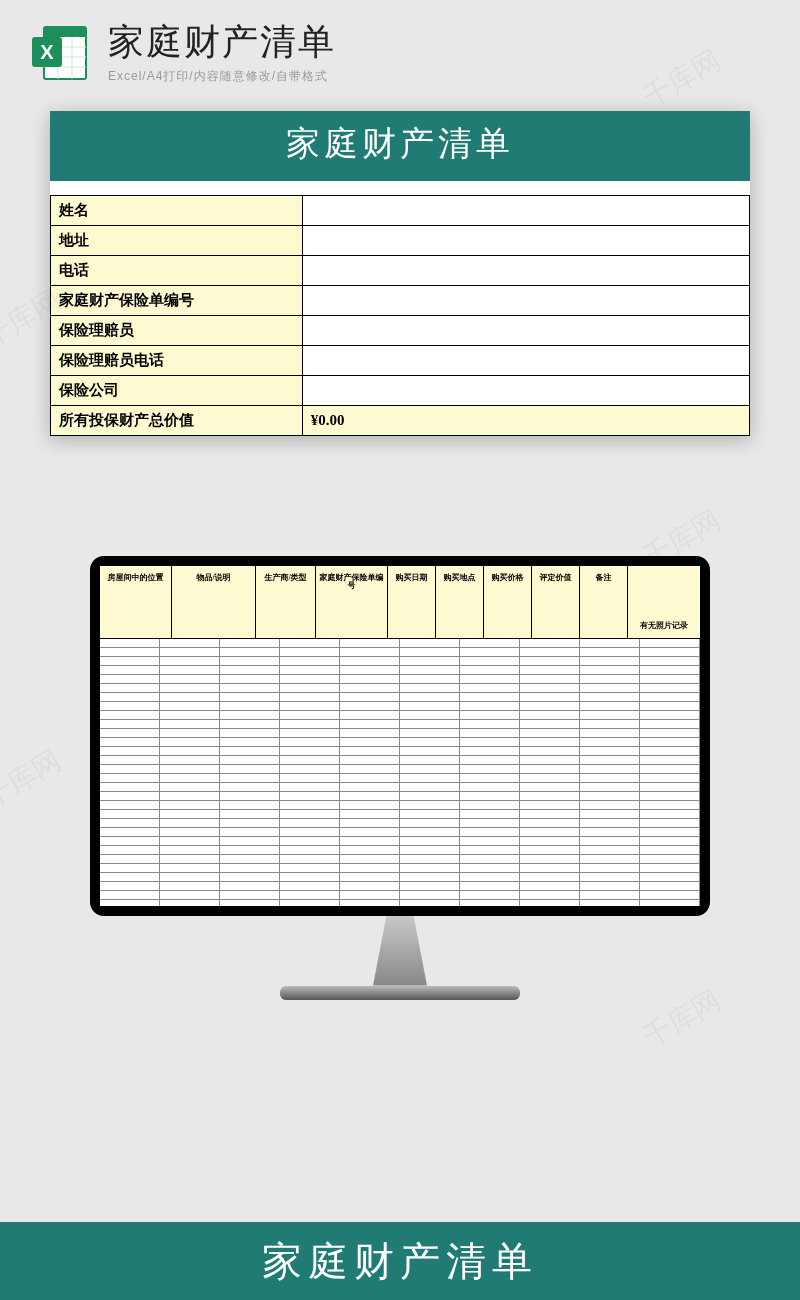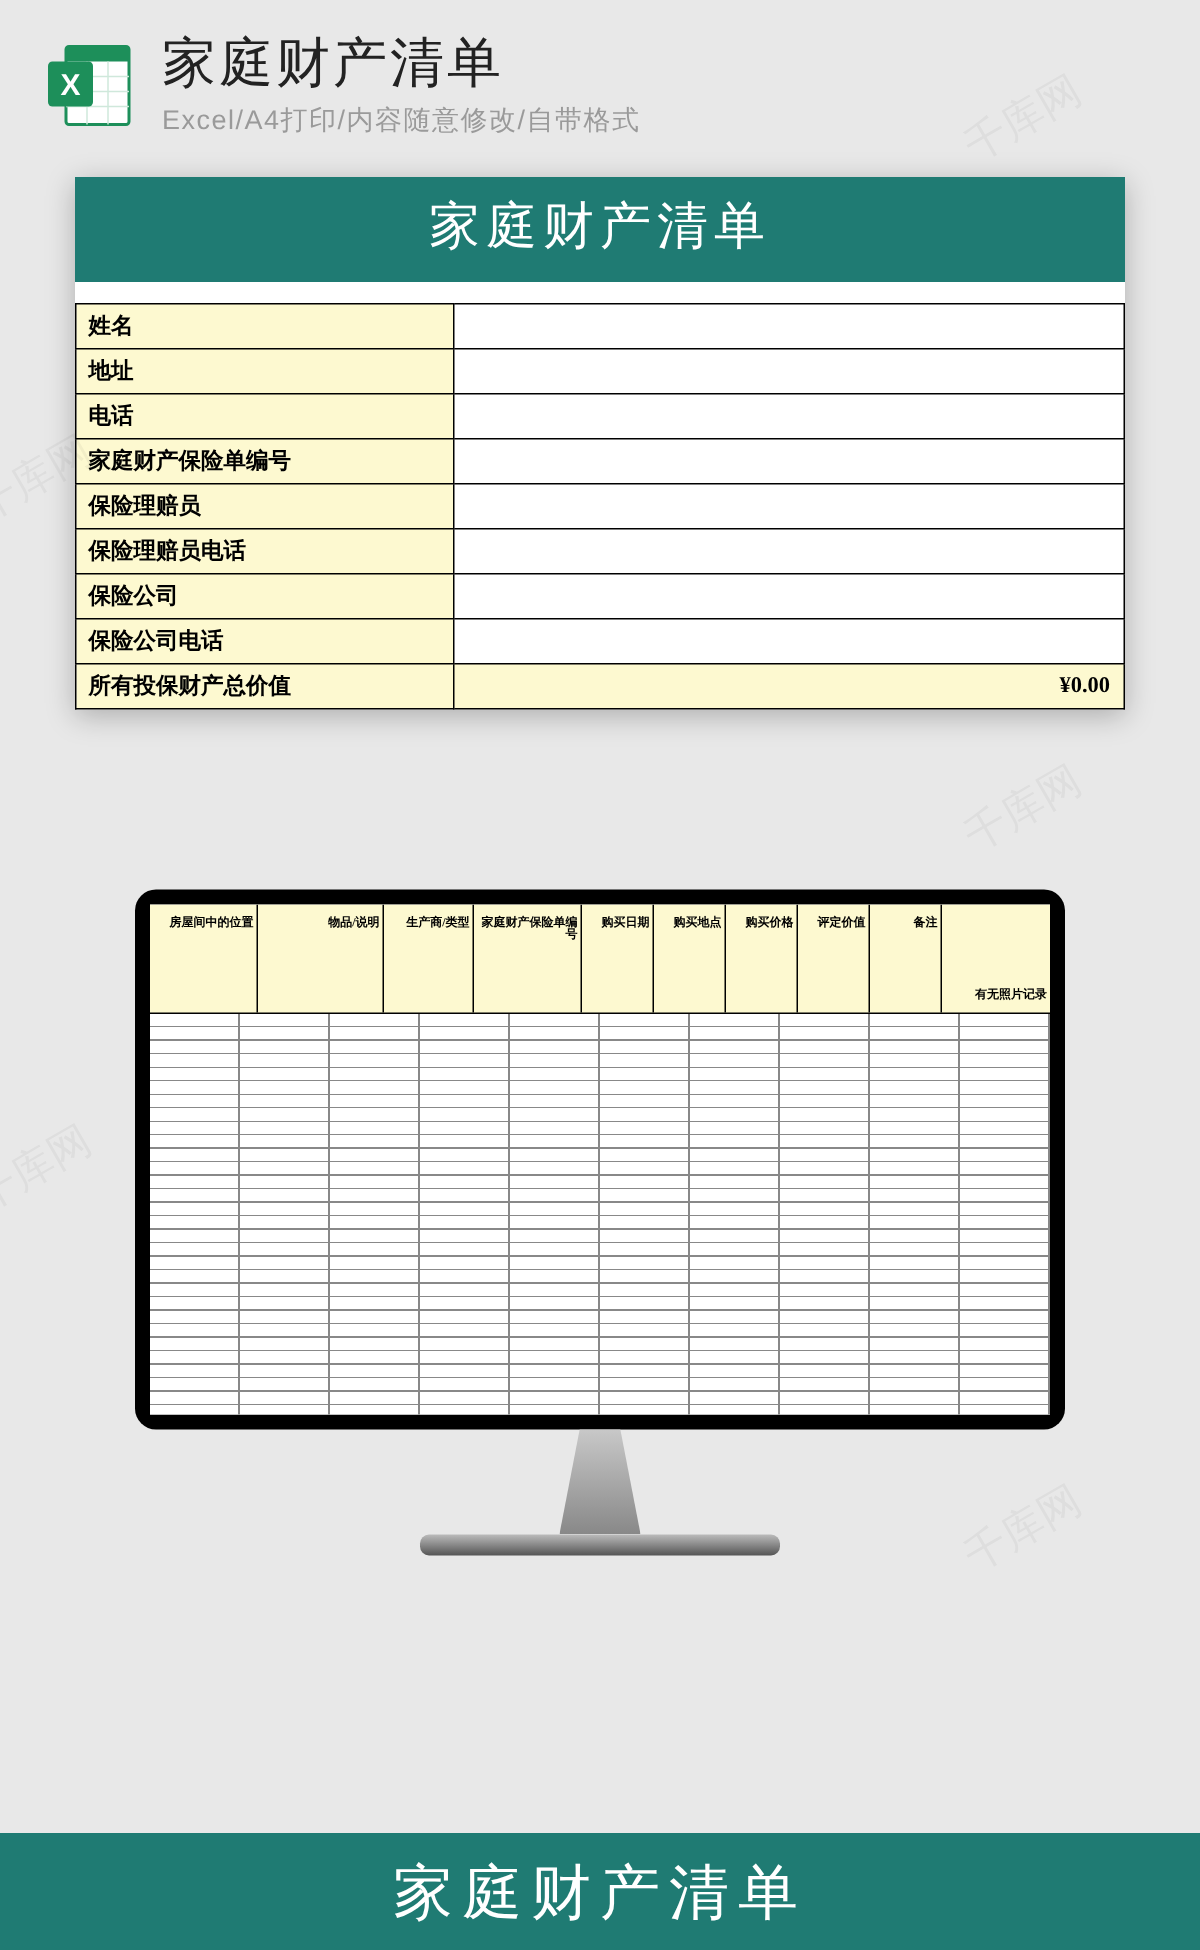--- a/index.html
+++ b/index.html
@@ -35,21 +35,21 @@
   .page-title {
     font-family: "Microsoft YaHei", "PingFang SC", sans-serif;
     font-size: 36px;
     font-weight: 300;
     color: #222;
     letter-spacing: 2px;
     line-height: 1.1;
   }
   .subtitle {
     font-family: "Microsoft YaHei", sans-serif;
-    font-size: 18px;
+    font-size: 12px;
     color: #9a9a9a;
     margin-top: 6px;
     letter-spacing: 1px;
   }
   
   .card1 {
     margin: 20px 50px 0 50px;
     background: #fff;
     box-shadow: 0 4px 18px rgba(0,0,0,0.25);
   }
@@ -74,21 +74,21 @@
     font-size: 15px;
     padding: 2px 8px;
   }
   .form-table .lbl {
     background: #fdf9d0;
     width: 36%;
     font-weight: bold;
   }
   .form-table .val { background:#fff; }
   .total-row td { background:#fdf9d0; font-weight:bold; }
-  .total-row .amount { text-align:right; padding-right:9px;margin-left:18px; }
+  .total-row .amount { padding-right:9px;margin-left:18px; }
   
   .monitor-wrap {
     margin-top: 120px;
     display:flex;
     flex-direction:column;
     align-items:center;
   }
   .monitor-bezel {
     width: 620px;
     background:#000;
@@ -104,21 +104,21 @@
   .sheet-head {
     display:flex;
     background:#fdf9d0;
     border-bottom:1px solid #000;
   }
   .sheet-head div {
     border-right:1px solid #000;
     font-family:"KaiTi","STKaiti","楷体",serif;
     font-size:8px;
     font-weight:bold;
-    text-align:right;
+    text-align:center;
     padding:8px 2px;
     line-height:1.1;
   }
   .sheet-head div:last-child { border-right:none; }
   .grid-area {
     width:100%;
     height:calc(100% - 20px);
     background-image:
       repeating-linear-gradient(to bottom, transparent 0, transparent 8px, #888 8px, #888 9px),
       repeating-linear-gradient(to right, transparent 0, transparent 59px, #888 59px, #888 60px);
@@ -199,24 +199,20 @@
         <tr>
           <td class="lbl">保险理赔员</td>
           <td class="val"></td>
         </tr>
         <tr>
           <td class="lbl">保险理赔员电话</td>
           <td class="val"></td>
         </tr>
         <tr>
           <td class="lbl">保险公司</td>
-          <td class="val"></td>
-        </tr>
-        <tr>
-          <td class="lbl">保险公司电话</td>
           <td class="val"></td>
         </tr>
       </tbody>
     <tbody>
         <tr class="total-row">
       <td class="lbl">所有投保财产总价值</td>
       <td class="amount">¥0.00</td>
     </tr>
   </tbody>
     </table>

